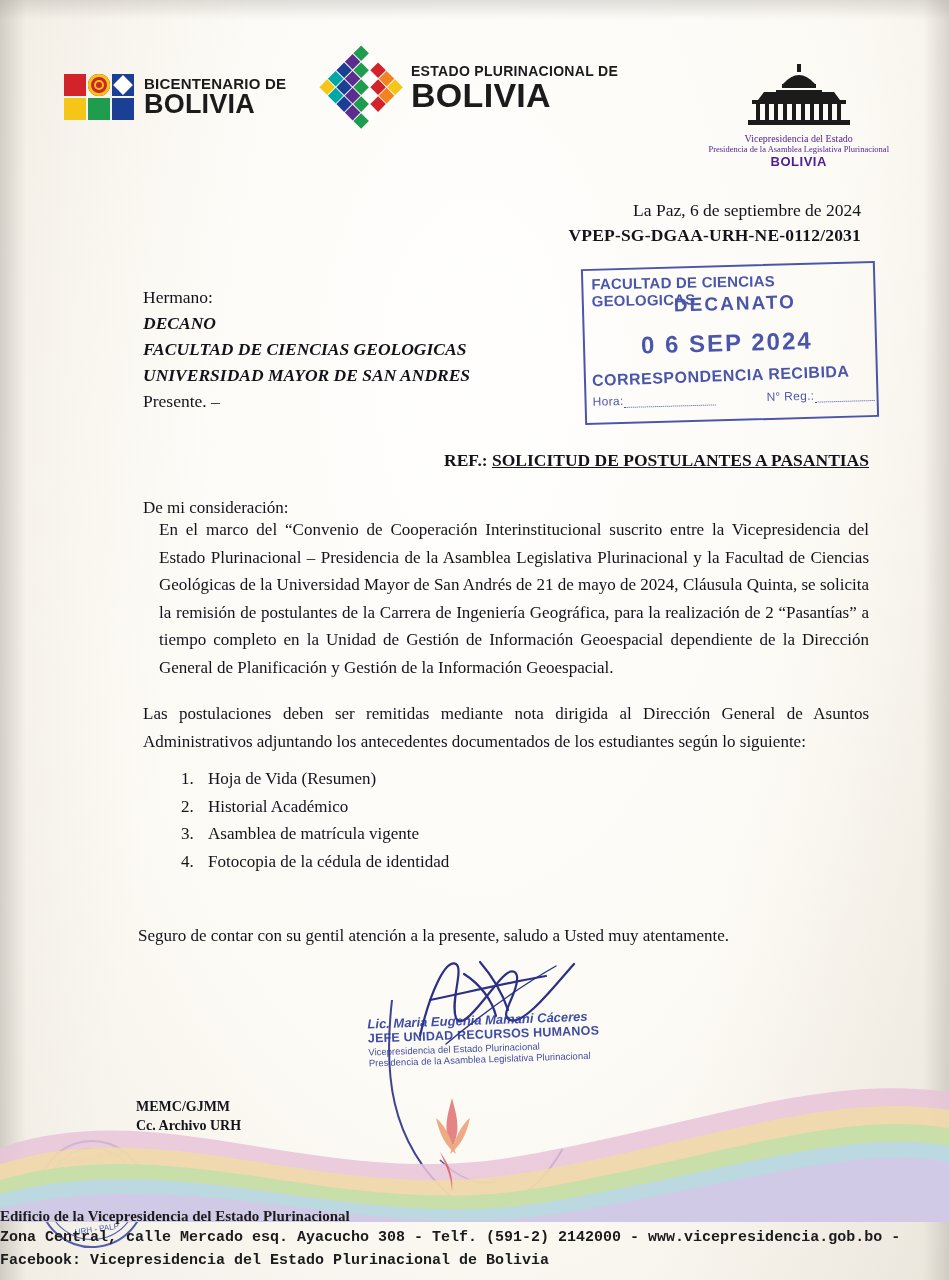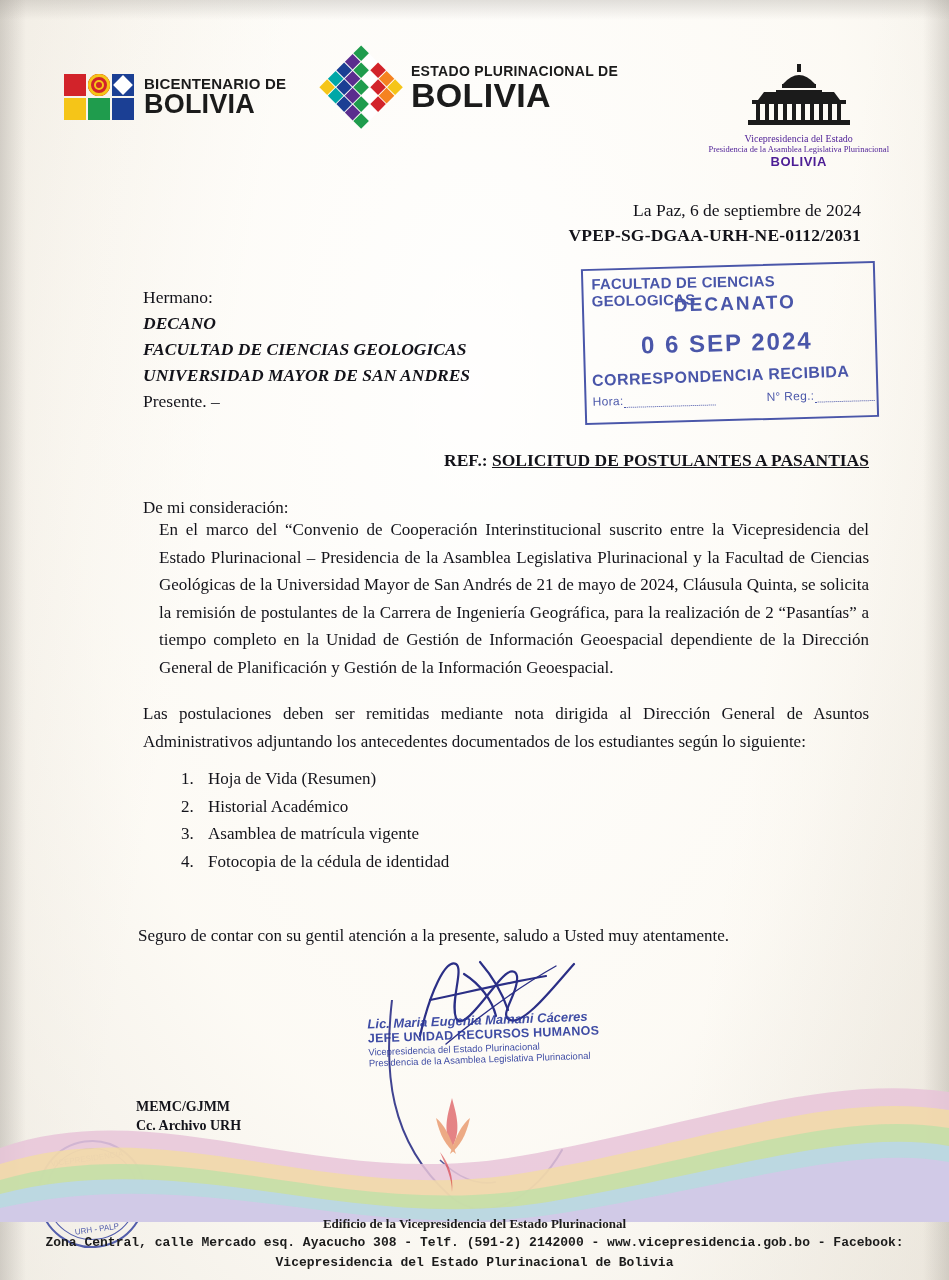--- a/index.html
+++ b/index.html
@@ -324,23 +324,23 @@
     left: 0; bottom: 58px;
     width: 100%;
     height: 170px;
     overflow: hidden;
     pointer-events: none;
   }
   .footer {
     position: absolute;
     left: 0; bottom: 8px;
     width: 100%;
-    text-align: center;
+    text-align: left;
     font-family: "Liberation Serif", serif;
-    font-size: 13px;
+    font-size: 15px;
     color: #1b1b1b;
     line-height: 1.5;
   }
   .footer .f1 { font-weight: 700; font-family: Liberation Mono, monospace; }
   .footer .f2 { font-weight: 700; }
 </style>
 </head>
 <body>
 
 <div class="page">

